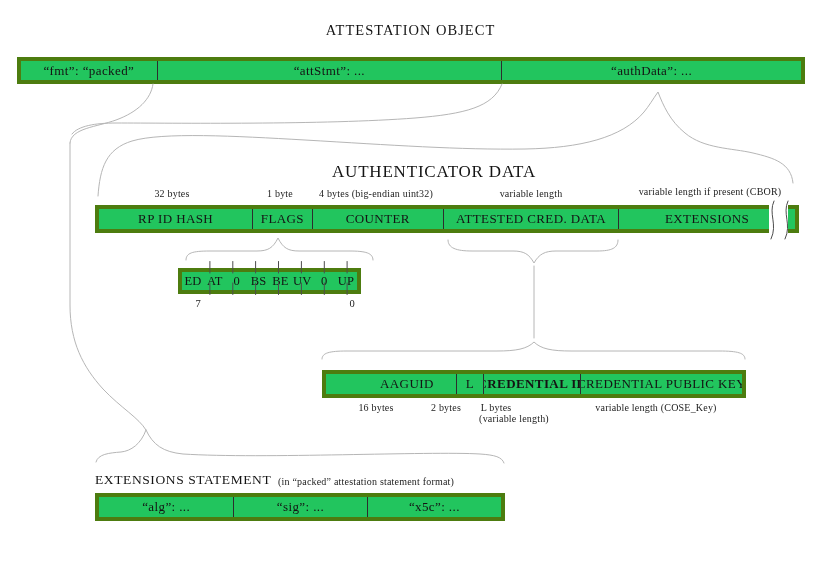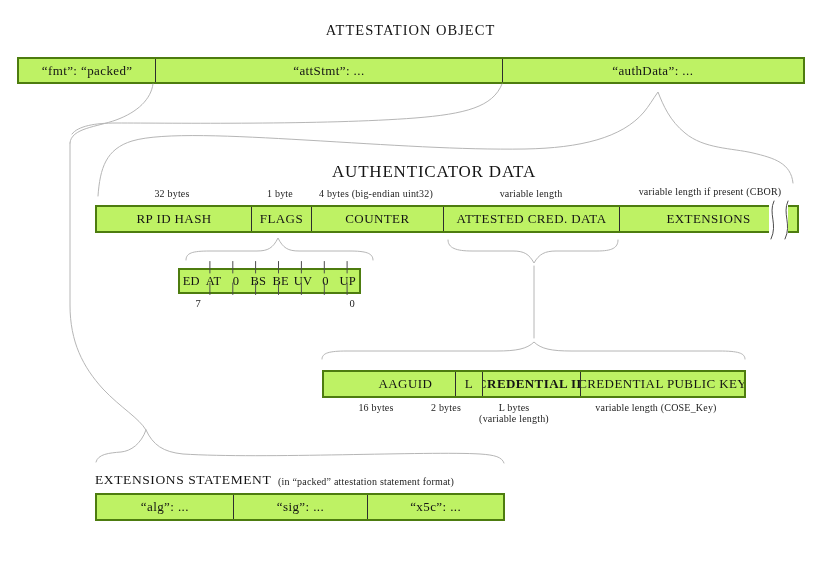--- a/index.html
+++ b/index.html
@@ -11,21 +11,21 @@
   .abs{position:absolute;}
   .page-title{
     left:0;top:22px;width:821px;text-align:center;
     font-size:14.5px;letter-spacing:1px;white-space:nowrap;
   }
   .section-title{
     font-size:17px;letter-spacing:0.8px;white-space:nowrap;
   }
   .box{
     position:absolute;display:flex;box-sizing:border-box;
-    border:2px solid #4d7c0f;background:#bef264;
+    border:4px solid #4d7c0f;background:#22c55e;
   }
   .cell{
     display:flex;align-items:center;justify-content:center;
     height:100%;box-sizing:border-box;font-size:13px;letter-spacing:0.4px;
     white-space:nowrap;overflow:hidden;
   }
   .cell + .cell{border-left:1px solid #2d2d2d;}
   .bits .cell{border-left:none;font-size:12.5px;letter-spacing:0.2px;}
   .small{
     position:absolute;font-size:10px;letter-spacing:0.2px;color:#1c1c1c;
@@ -80,21 +80,21 @@
 
   <div class="box" style="left:322px;top:370px;width:424px;height:28px;padding-left:32px;">
     <div class="cell" style="width:108px;">AAGUID</div>
     <div class="cell" style="width:30px;">L</div>
     <div class="cell" style="width:107px;font-weight:bold;">CREDENTIAL ID</div>
     <div class="cell" style="width:179px;">CREDENTIAL PUBLIC KEY</div>
   </div>
 
   <div class="small" style="left:376px;top:402px;">16 bytes</div>
   <div class="small" style="left:446px;top:402px;">2 bytes</div>
-  <div class="small" style="left:514px;top:402px;">L bytes</div>
+  <div class="small" style="left:496px;top:402px;">L bytes</div>
   <div class="small" style="left:514px;top:413px;">(variable length)</div>
   <div class="small" style="left:656px;top:402px;">variable length (COSE_Key)</div>
 
   <div class="stmt-title" style="left:95px;top:472px;">EXTENSIONS STATEMENT</div>
   <div class="stmt-sub" style="left:278px;top:476px;">(in “packed” attestation statement format)</div>
 
   <div class="box" style="left:95px;top:493px;width:410px;height:28px;">
     <div class="cell" style="width:137px;">“alg”: ...</div>
     <div class="cell" style="width:136px;">“sig”: ...</div>
     <div class="cell" style="width:137px;">“x5c”: ...</div>

